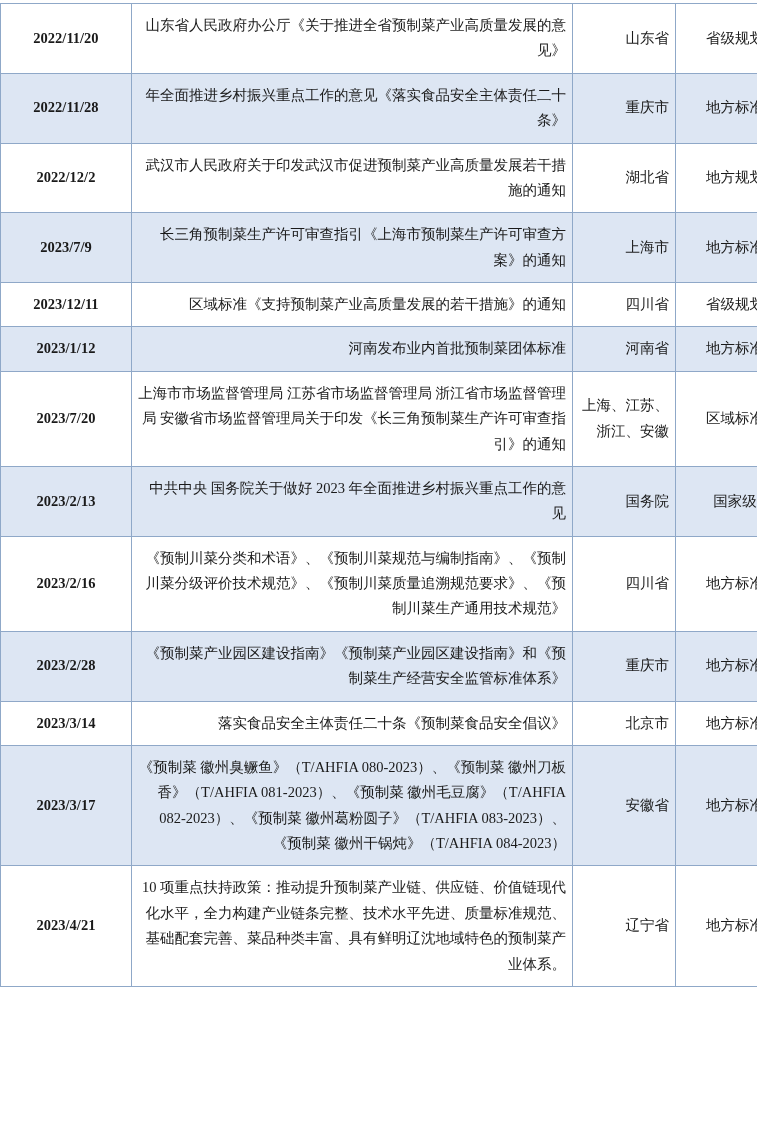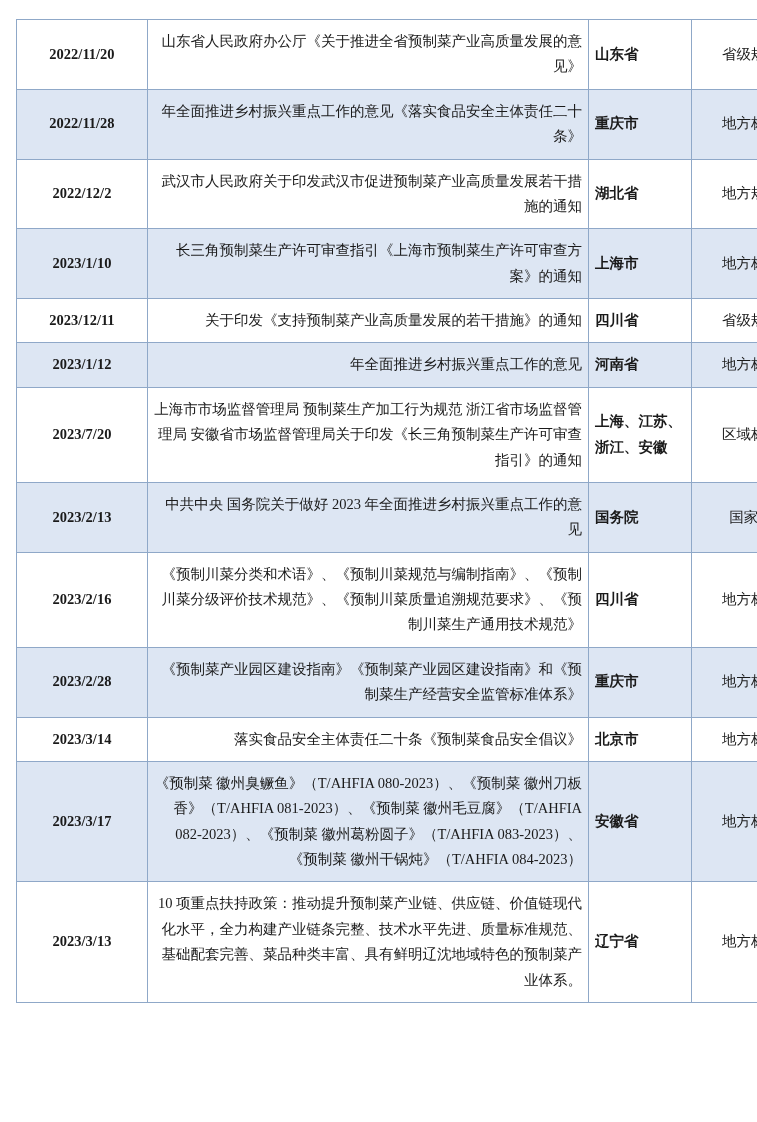--- a/index.html
+++ b/index.html
@@ -8,21 +8,21 @@
     background: #ffffff;
   }
   body {
     width: 757px;
     font-family: "Liberation Serif", "DejaVu Serif", serif;
     color: #1a1a1a;
   }
   .page {
     width: 757px;
     box-sizing: border-box;
-    padding: 16px;
+    padding: 0;
   }
   table.policy-table {
     border-collapse: collapse;
     width: 745px;
     margin: 3px auto 0 auto;
     table-layout: fixed;
   }
   table.policy-table td {
     border: 1px solid #8fa8c8;
     vertical-align: middle;
@@ -36,22 +36,21 @@
     font-weight: bold;
     font-size: 15px;
     white-space: nowrap;
   }
   td.col-title {
     width: 428px;
     text-align: right;
   }
   td.col-region {
     width: 90px;
-    text-align: left;
-    font-weight: bold;
+    text-align: right;
   }
   td.col-type {
     width: 106px;
     text-align: center;
   }
   tr.shaded td {
     background: #dde6f3;
   }
   tr.plain td {
     background: #ffffff;
@@ -79,43 +78,43 @@
       </tr>
 
       <tr class="plain">
         <td class="col-date">2022/12/2</td>
         <td class="col-title">武汉市人民政府关于印发武汉市促进预制菜产业高质量发展若干措施的通知</td>
         <td class="col-region">湖北省</td>
         <td class="col-type">地方规划</td>
       </tr>
 
       <tr class="shaded">
-        <td class="col-date">2023/1/10</td>
+        <td class="col-date">2023/7/9</td>
         <td class="col-title">长三角预制菜生产许可审查指引《上海市预制菜生产许可审查方案》的通知</td>
         <td class="col-region">上海市</td>
         <td class="col-type">地方标准</td>
       </tr>
 
       <tr class="plain">
         <td class="col-date">2023/12/11</td>
-        <td class="col-title">关于印发《支持预制菜产业高质量发展的若干措施》的通知</td>
+        <td class="col-title">区域标准《支持预制菜产业高质量发展的若干措施》的通知</td>
         <td class="col-region">四川省</td>
         <td class="col-type">省级规划</td>
       </tr>
 
       <tr class="shaded">
         <td class="col-date">2023/1/12</td>
-        <td class="col-title">年全面推进乡村振兴重点工作的意见</td>
+        <td class="col-title">河南发布业内首批预制菜团体标准</td>
         <td class="col-region">河南省</td>
         <td class="col-type">地方标准</td>
       </tr>
 
       <tr class="plain">
         <td class="col-date">2023/7/20</td>
-        <td class="col-title">上海市市场监督管理局 预制菜生产加工行为规范 浙江省市场监督管理局 安徽省市场监督管理局关于印发《长三角预制菜生产许可审查指引》的通知</td>
+        <td class="col-title">上海市市场监督管理局 江苏省市场监督管理局 浙江省市场监督管理局 安徽省市场监督管理局关于印发《长三角预制菜生产许可审查指引》的通知</td>
         <td class="col-region">上海、江苏、浙江、安徽</td>
         <td class="col-type">区域标准</td>
       </tr>
 
       <tr class="shaded">
         <td class="col-date">2023/2/13</td>
         <td class="col-title">中共中央 国务院关于做好 2023 年全面推进乡村振兴重点工作的意见</td>
         <td class="col-region">国务院</td>
         <td class="col-type">国家级</td>
       </tr>
@@ -142,21 +141,21 @@
       </tr>
 
       <tr class="shaded">
         <td class="col-date">2023/3/17</td>
         <td class="col-title">《预制菜 徽州臭鳜鱼》（T/AHFIA 080-2023）、《预制菜 徽州刀板香》（T/AHFIA 081-2023）、《预制菜 徽州毛豆腐》（T/AHFIA 082-2023）、《预制菜 徽州葛粉圆子》（T/AHFIA 083-2023）、《预制菜 徽州干锅炖》（T/AHFIA 084-2023）</td>
         <td class="col-region">安徽省</td>
         <td class="col-type">地方标准</td>
       </tr>
 
       <tr class="plain">
-        <td class="col-date">2023/3/13</td>
+        <td class="col-date">2023/4/21</td>
         <td class="col-title">10 项重点扶持政策：推动提升预制菜产业链、供应链、价值链现代化水平，全力构建产业链条完整、技术水平先进、质量标准规范、基础配套完善、菜品种类丰富、具有鲜明辽沈地域特色的预制菜产业体系。</td>
         <td class="col-region">辽宁省</td>
         <td class="col-type">地方标准</td>
       </tr>
 
     </tbody>
   </table>
 </div>
 
 </body></html>

